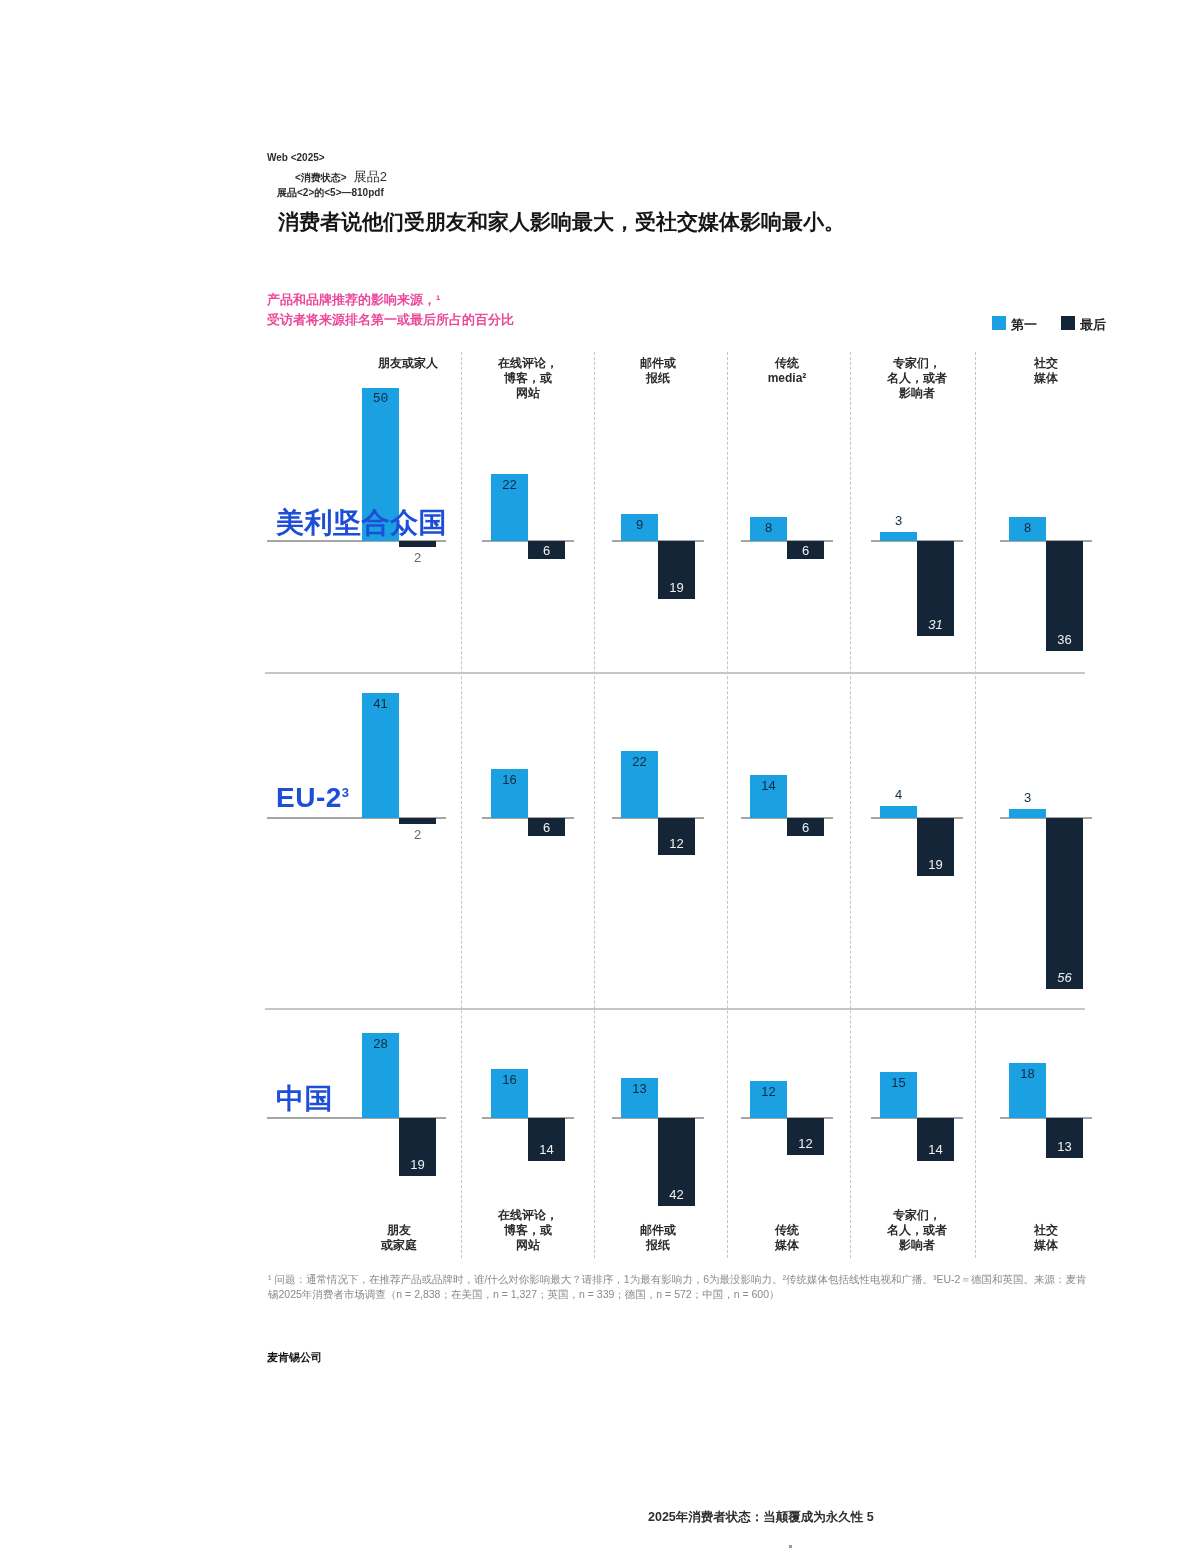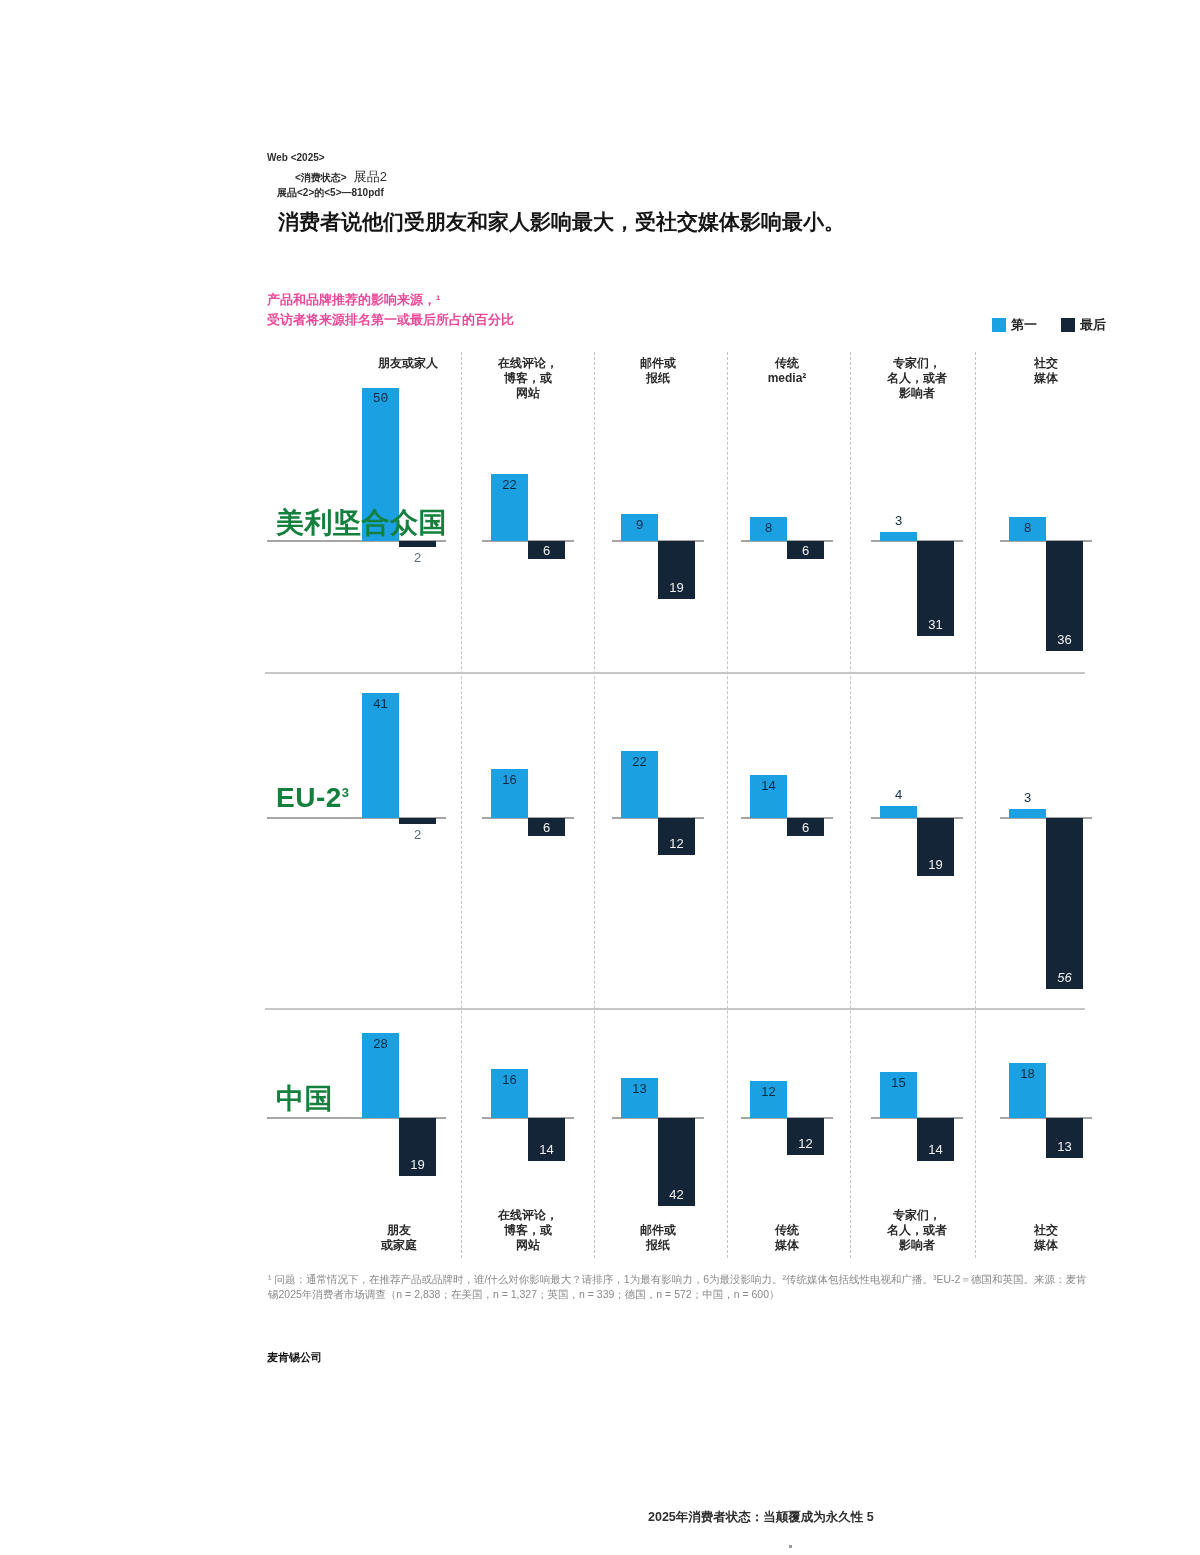--- a/index.html
+++ b/index.html
@@ -11,33 +11,33 @@
   .hdr-line1{font-size:10px;font-weight:600;color:#2e2e2e;}
   .hdr-line2{display:flex;align-items:baseline;gap:7px;}
   .hdr-tag{font-size:10px;font-weight:600;color:#2e2e2e;}
   .hdr-exhibit{font-size:13px;font-weight:400;color:#2e2e2e;}
   .hdr-line3{font-size:10px;font-weight:600;color:#2e2e2e;}
   .page-title{font-size:21px;font-weight:700;color:#161616;white-space:nowrap;}
 
   .chart-sub{font-size:13px;font-weight:700;color:#ec4899;line-height:20px;}
 
   .legend{display:flex;gap:16px;align-items:center;}
-  .legend-item{display:flex;align-items:center;padding-left:8px;}
+  .legend-item{display:flex;padding-left:8px;}
   .swatch{width:14px;height:14px;display:inline-block;margin-right:5px;}
   .legend-label{font-size:13px;font-weight:700;color:#242424;}
 
   
   .rowsep{height:2px;background:#c6c6c6;}
   .colsep{width:0;border-left:1px dashed #c4c4c4;}
   .baseline{height:2px;background:#a5a5a5;}
   .val{font-size:13px;text-align:center;z-index:3;}
   .val-first{color:#0f2b42;}
   .val-last-in{color:#f1f1f1;}
   .val-last-out{color:#5b6a75;}
-  .row-label{font-size:28px;font-weight:700;color:#15803d;white-space:nowrap;z-index:5;letter-spacing:0.5px;}
+  .row-label{font-size:28px;font-weight:700;color:#1d4ed8;white-space:nowrap;z-index:5;letter-spacing:0.5px;}
   .row-label sup{font-size:13px;font-weight:700;}
   .cat-label{font-size:12px;font-weight:700;line-height:15px;color:#2b2b2b;text-align:center;white-space:pre-line;}
 
   .footnote{font-size:10.5px;line-height:15px;color:#8a8a8a;}
   .company{font-size:11px;font-weight:700;color:#161616;}
   .page-footer{font-size:12.5px;font-weight:600;color:#2f2f2f;white-space:nowrap;}
   .stray-dot{width:3px;height:3px;background:#9a9a9a;}
 </style>
 </head>
 <body>
@@ -91,21 +91,21 @@
       <div class="abs val val-last-in" style="left: 658px; width: 37px; top: 580px;">19</div>
       <div class="abs baseline" style="left: 741px; top: 540px; width: 92px;"></div>
       <div class="abs" style="left: 750px; top: 517px; width: 37px; height: 24px; background: rgb(27, 161, 226);"></div>
       <div class="abs" style="left: 787px; top: 541px; width: 37px; height: 18px; background: rgb(20, 37, 55);"></div>
       <div class="abs val val-first" style="left: 750px; width: 37px; top: 520px;">8</div>
       <div class="abs val val-last-in" style="left: 787px; width: 37px; top: 543px;">6</div>
       <div class="abs baseline" style="left: 871px; top: 540px; width: 92px;"></div>
       <div class="abs" style="left: 880px; top: 532px; width: 37px; height: 9px; background: rgb(27, 161, 226);"></div>
       <div class="abs" style="left: 917px; top: 541px; width: 37px; height: 95px; background: rgb(20, 37, 55);"></div>
       <div class="abs val val-first" style="left: 880px; width: 37px; top: 513px;">3</div>
-      <div class="abs val val-last-in" style="left: 917px; width: 37px; top: 617px;">31</div>
+      <div class="abs val val-last-in" style="left: 917px; width: 37px; top: 617px; font-style: italic;">31</div>
       <div class="abs baseline" style="left: 1000px; top: 540px; width: 92px;"></div>
       <div class="abs" style="left: 1009px; top: 517px; width: 37px; height: 24px; background: rgb(27, 161, 226);"></div>
       <div class="abs" style="left: 1046px; top: 541px; width: 37px; height: 110px; background: rgb(20, 37, 55);"></div>
       <div class="abs val val-first" style="left: 1009px; width: 37px; top: 520px;">8</div>
       <div class="abs val val-last-in" style="left: 1046px; width: 37px; top: 632px;">36</div>
       <div class="abs row-label" style="left: 276px; top: 504px;">美利坚合众国</div>
       <div class="abs baseline" style="left: 267px; top: 817px; width: 179px;"></div>
       <div class="abs" style="left: 362px; top: 693px; width: 37px; height: 125px; background: rgb(27, 161, 226);"></div>
       <div class="abs" style="left: 399px; top: 818px; width: 37px; height: 6px; background: rgb(20, 37, 55);"></div>
       <div class="abs val val-first" style="left: 362px; width: 37px; top: 696px;">41</div>

